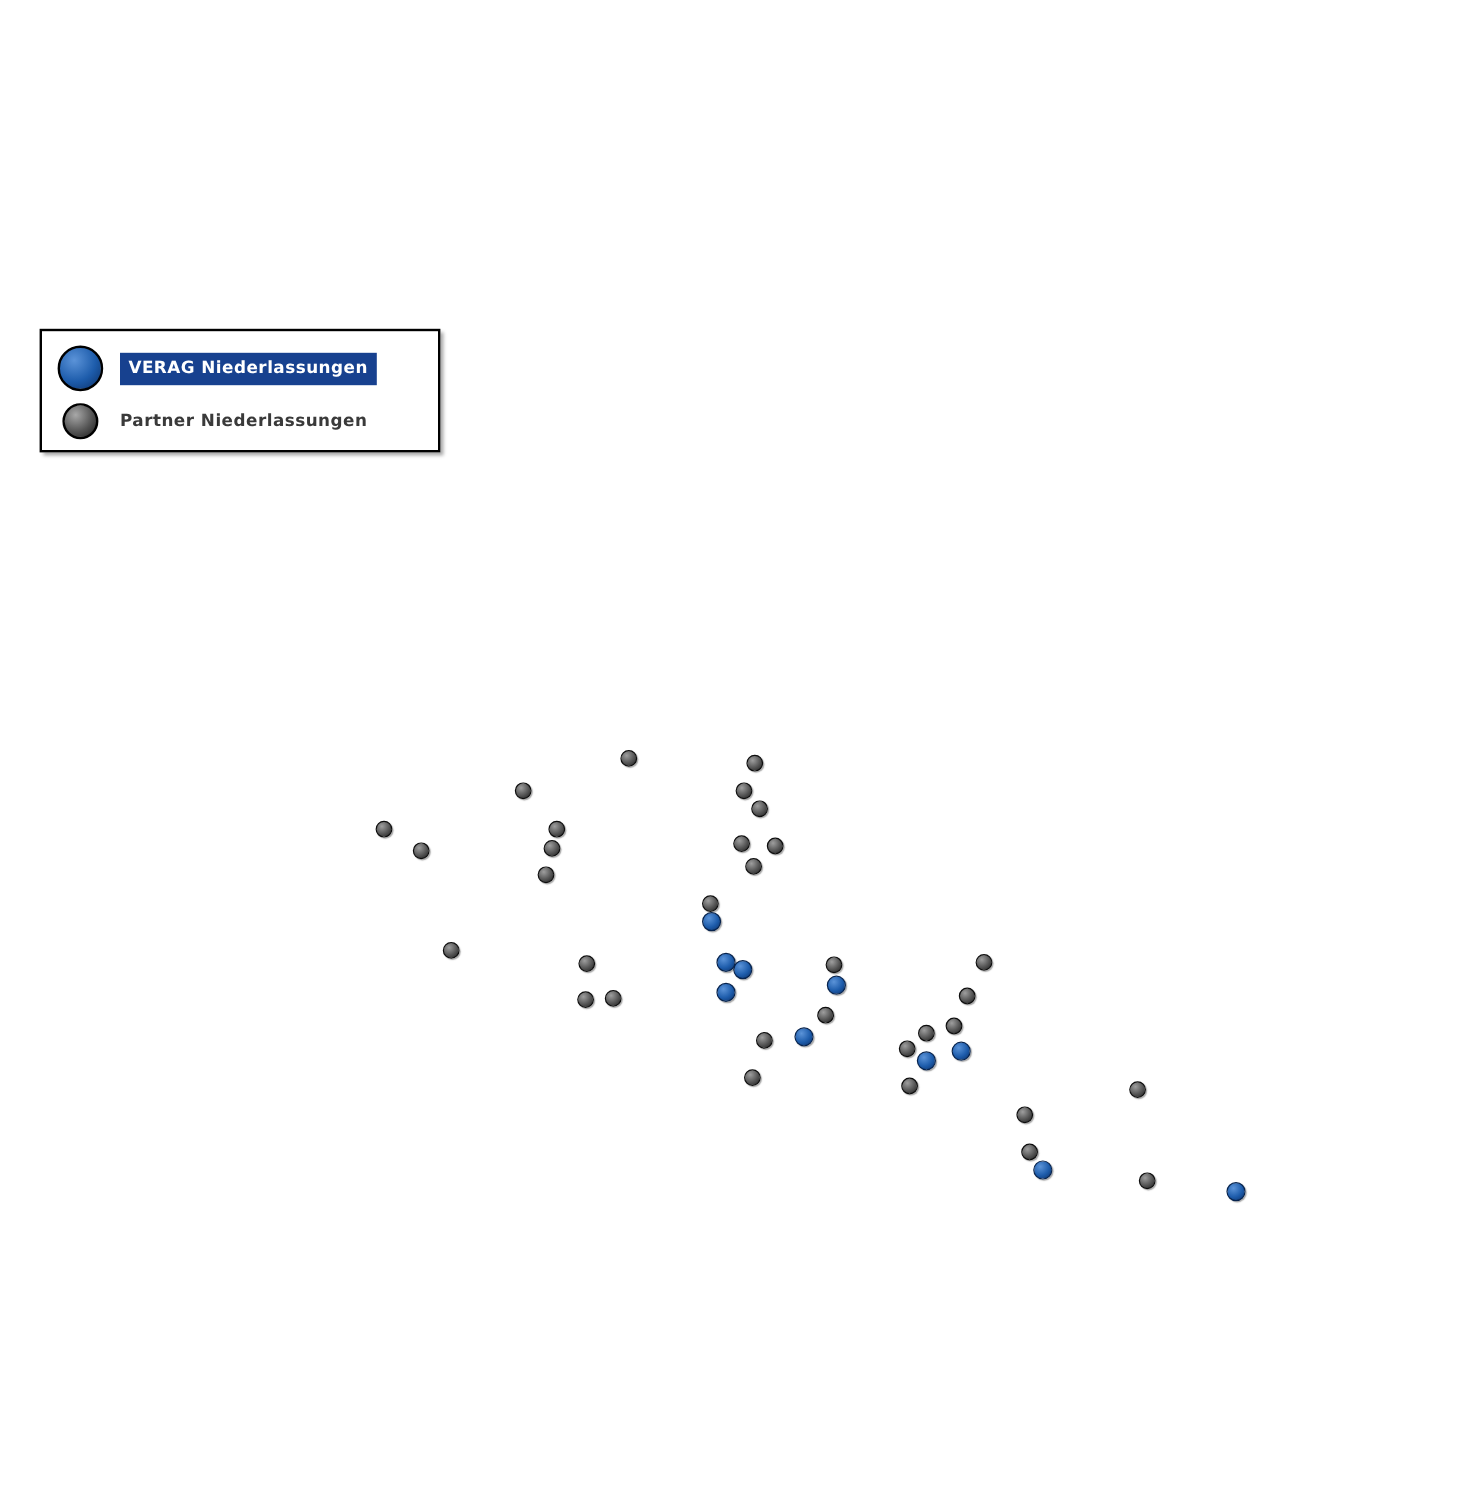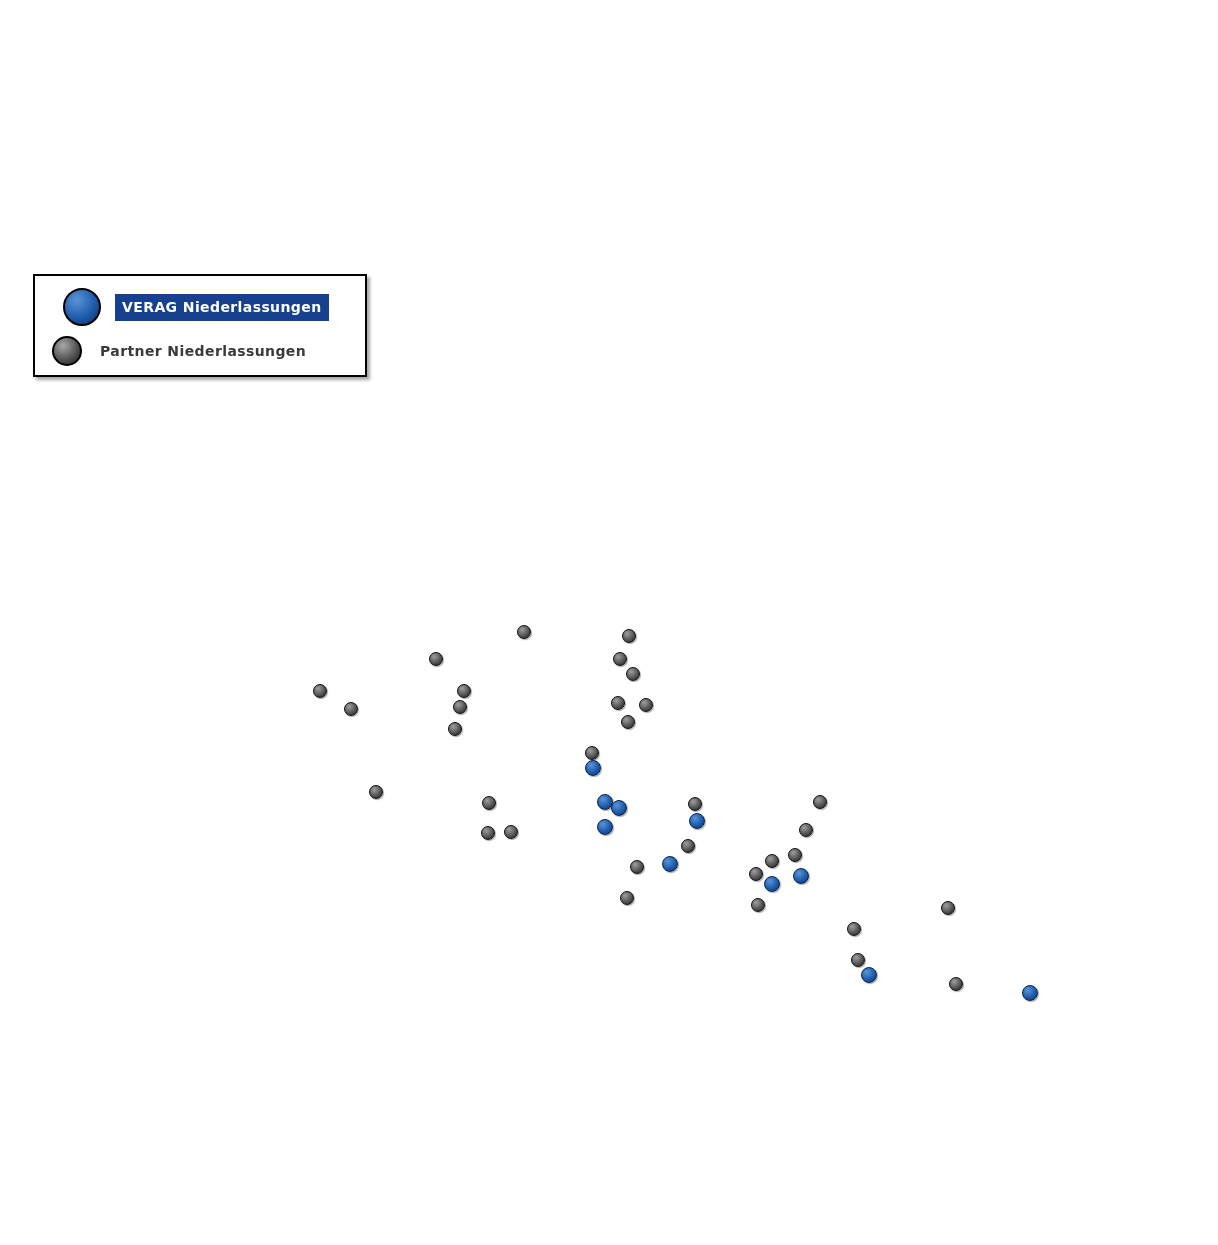--- a/index.html
+++ b/index.html
@@ -27,21 +27,21 @@
     border: 2px solid #000000;
     box-shadow: 3px 3px 3px rgba(0,0,0,0.35);
     box-sizing: border-box;
   }
   .legend-row {
     position: absolute;
     left: 0;
     display: flex;
     align-items: center;
   }
-  .legend-row.row-verag { top: 12px; padding-left: 15px; }
+  .legend-row.row-verag { top: 12px; }
   .legend-row.row-partner { top: 60px; }
 
   .legend-dot {
     border-radius: 50%;
     flex: 0 0 auto;
   }
   .legend-dot.verag {
     width: 34px;
     height: 34px;
     margin-left: 13px;

